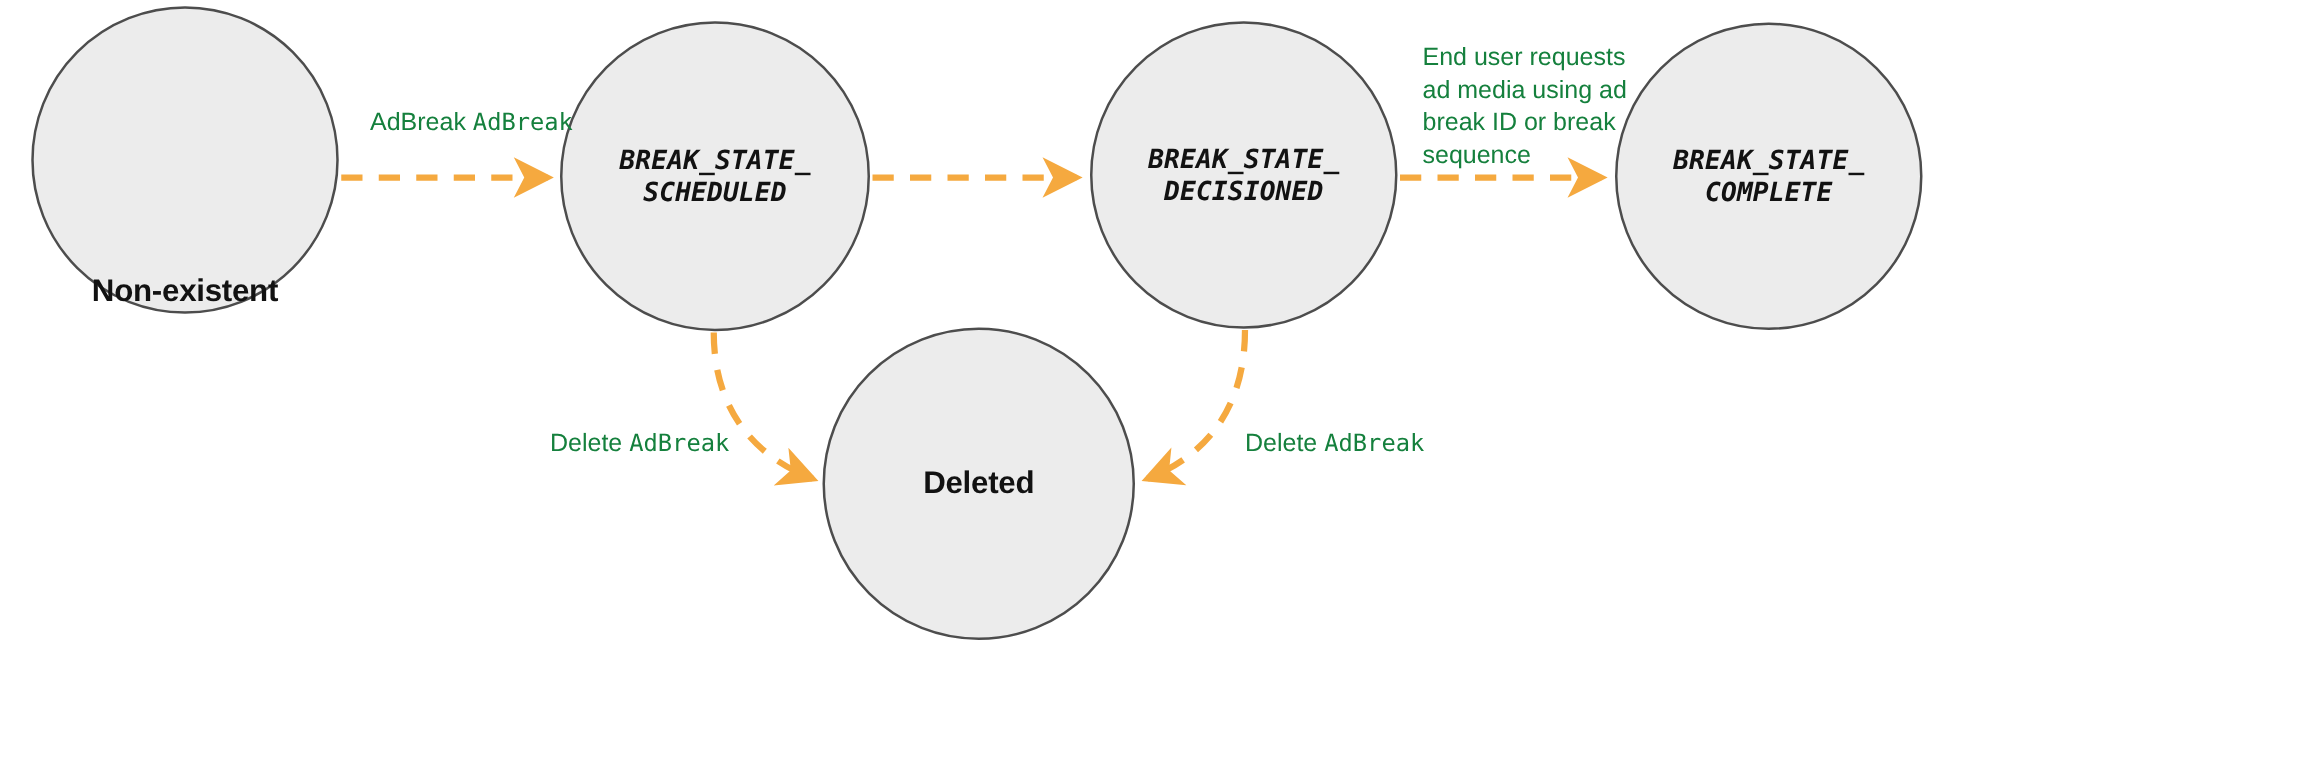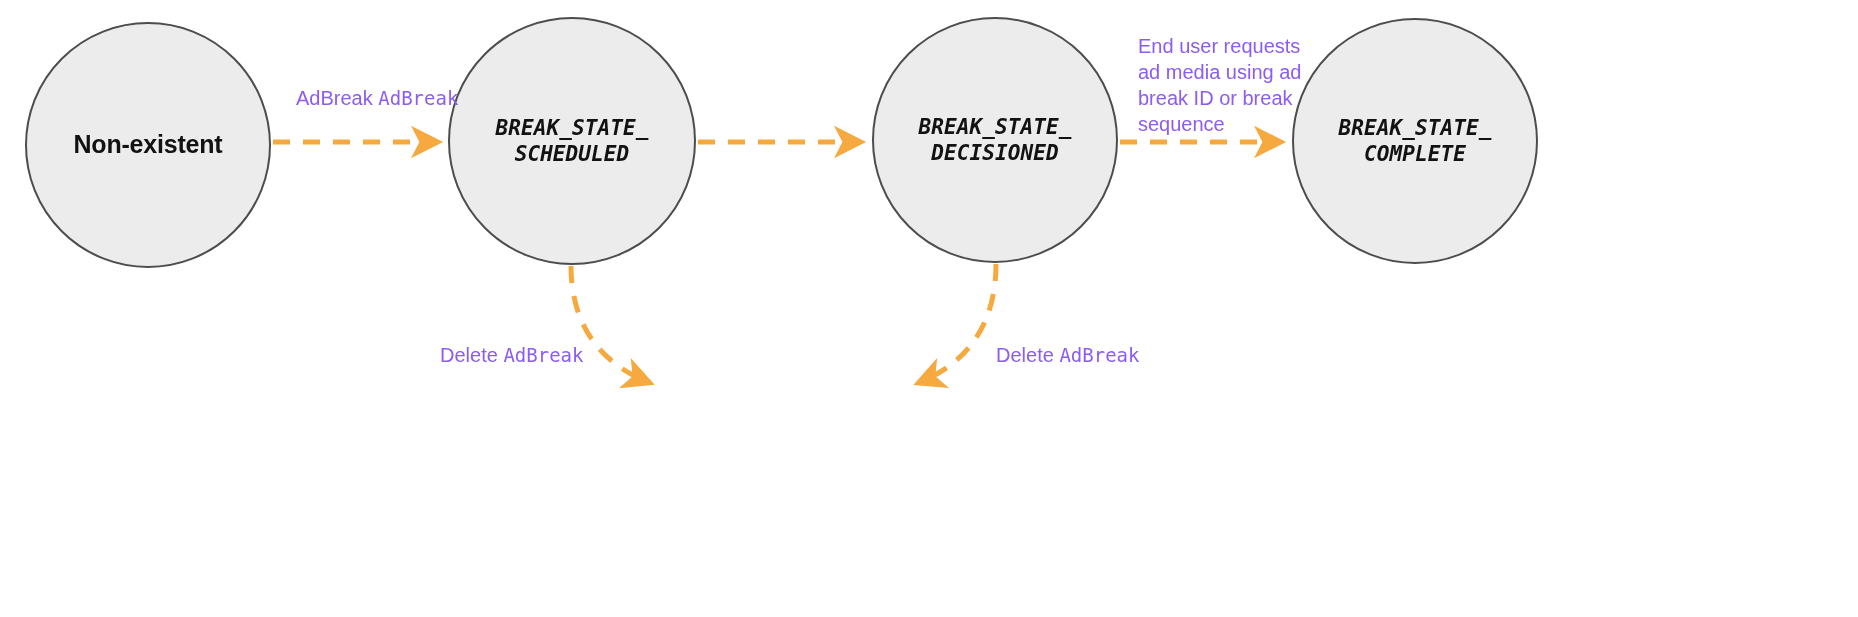--- a/index.html
+++ b/index.html
@@ -53,21 +53,21 @@
   .node-label.mono {
     font-family: "DejaVu Sans Mono", monospace;
     font-weight: bold;
     font-size: 21px;
     letter-spacing: 0.1px;
     font-style: italic;
   }
   
   .edge-label {
     position: absolute;
-    color: #8b5cf6;
+    color: #15803d;
     line-height: 1.30;
     white-space: nowrap;
   }
   .edge-label .sans {
     font-family: "Liberation Sans", sans-serif;
     font-size: 20px;
     font-weight: normal;
   }
   .edge-label .mono {
     font-family: "DejaVu Sans Mono", monospace;
@@ -94,39 +94,42 @@
 
     <path d="M 698 142 L 861 142" fill="none" stroke="#f5a93f" stroke-width="5" stroke-dasharray="17 13" stroke-linecap="butt" marker-end="url(#arrowhead)"></path>
 
     <path d="M 1120 142 L 1281 142" fill="none" stroke="#f5a93f" stroke-width="5" stroke-dasharray="17 13" stroke-linecap="butt" marker-end="url(#arrowhead)"></path>
 
     <path d="M 571 266 C 571 320, 596 362, 650 383" fill="none" stroke="#f5a93f" stroke-width="5" stroke-dasharray="17 13" stroke-linecap="butt" marker-end="url(#arrowhead)"></path>
 
     <path d="M 996 264 C 996 320, 971 362, 918 383" fill="none" stroke="#f5a93f" stroke-width="5" stroke-dasharray="17 13" stroke-linecap="butt" marker-end="url(#arrowhead)"></path>
   </svg>
 
-  <div class="node" style="left:25px; top:22px; width:246px; height:246px;">
+  <div class="node" style="left:25px; top:5px; width:246px; height:246px;align-items:flex-end;">
     <span class="node-label sans">Non-existent</span>
   </div>
 
   <div class="node" style="left:448px; top:17px; width:248px; height:248px;">
     <span class="node-label mono">BREAK_STATE_
 SCHEDULED</span>
   </div>
 
   <div class="node" style="left:872px; top:17px; width:246px; height:246px;">
     <span class="node-label mono">BREAK_STATE_
 DECISIONED</span>
   </div>
 
   <div class="node" style="left:1292px; top:18px; width:246px; height:246px;">
     <span class="node-label mono">BREAK_STATE_
 COMPLETE</span>
   </div>
 
+  <div class="node" style="left:658px; top:262px; width:250px; height:250px;">
+    <span class="node-label sans">Deleted</span>
+  </div>
 
   <div class="edge-label" style="left:296px; top:85px;">
     <span class="line">
       <span class="sans">AdBreak </span><span class="mono">AdBreak</span>
     </span>
   </div>
 
 
   <div class="edge-label" style="left:1138px; top:33px;">
     <span class="line">

